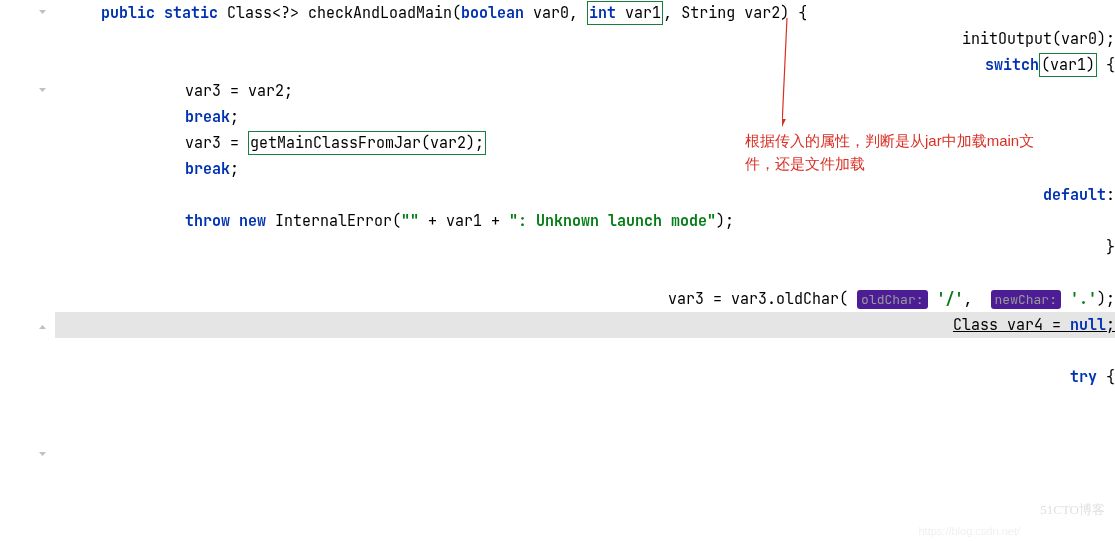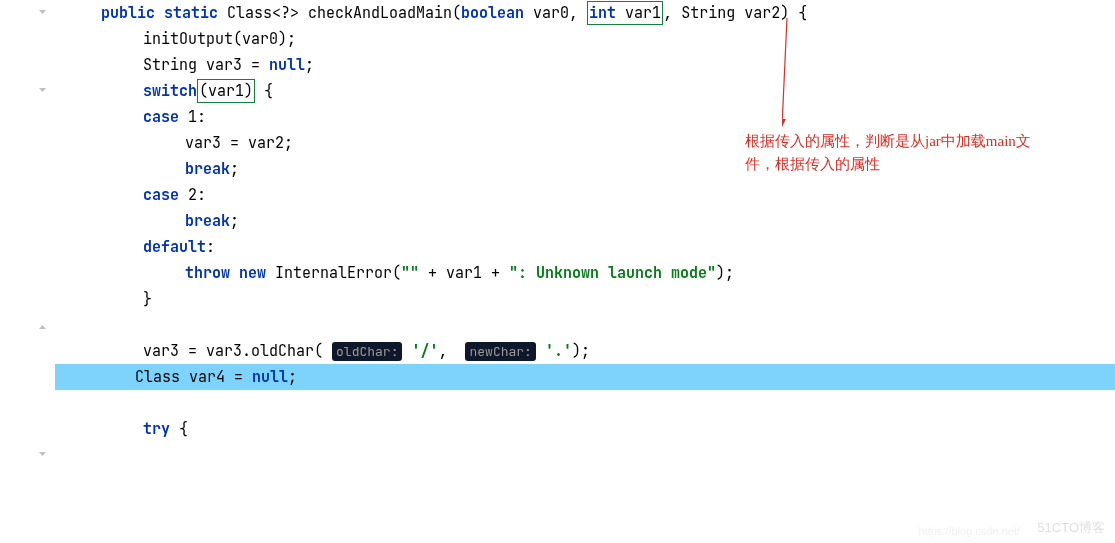--- a/index.html
+++ b/index.html
@@ -49,68 +49,69 @@
       height: 26px;
       line-height: 26px;
       white-space: pre;
       font-family: "JetBrains Mono", "Consolas", monospace;
     }
     .kw { color: #0033b3; font-weight: bold; }
     .str { color: #067d17; font-weight: bold; }
     .param-hint {
       color: #999999;
       font-weight: normal;
-      background: #0f172a;
+      background: #4c1d95;
       padding: 1px 4px;
       border-radius: 3px;
       font-size: 13px;
     }
     .highlight-line {
-      background: #7dd3fc;
+      background: #e5e5e5;
       margin-left: -8px;
       padding-left: 8px;
+      text-decoration: underline;
     }
     .red-box {
       border: 1px solid #15803d;
       padding: 1px 1px;
     }
     .annotation {
       position: absolute;
       right: 60px;
       top: 130px;
       color: #d93025;
-      font-family: Liberation Serif, serif;
+      font-family: Liberation Sans, sans-serif;
       font-size: 15px;
       line-height: 1.5;
       width: 310px;
     }
     .arrow {
       position: absolute;
       top: 16px;
       left: 782px;
       pointer-events: none;
     }
     .watermark {
       position: absolute;
       right: 10px;
-      bottom: 6px;
+      bottom: 24px;
       color: #e0e0e0;
       font-size: 13px;
-      font-family: Liberation Sans, sans-serif;
+      font-family: Liberation Serif, serif;
     }
     .watermark2 {
       position: absolute;
       right: 95px;
       bottom: 6px;
       color: #f0f0f0;
       font-size: 11px;
       font-family: Arial, sans-serif;
     }
     .indent1 { padding-left: 38px; }
-    .indent2 { padding-left: 80px; }
+    .indent2 { padding-left: 80px; text-align: right; }
     .indent3 { padding-left: 122px; }
   </style>
 </head>
 <body>
 
 <div class="editor">
   <div class="gutter">
     <div class="gutter-line">
         <span class="fold-icon">
           <svg width="9" height="9" viewBox="0 0 9 9">
@@ -152,26 +153,24 @@
             <path d="M1 1 L8 1 L4.5 5 Z" fill="#c0c0c0"></path>
           </svg>
         </span>
       </div>
     <div class="gutter-line"></div>
   </div>
 
   <div class="code-area">
     <div class="code-line indent1"><span class="kw">public</span> <span class="kw">static</span><span> Class&lt;?&gt; checkAndLoadMain(</span><span class="kw">boolean</span><span> var0, </span><span class="red-box"><span class="kw">int</span><span> var1</span></span><span>, String var2) {</span></div>
     <div class="code-line indent2"><span>initOutput(var0);</span></div>
-    <div class="code-line indent2"><span>String var3 = </span><span class="kw">null</span><span>;</span></div>
     <div class="code-line indent2"><span class="kw">switch</span><span class="red-box">(var1)</span><span> {</span></div>
-    <div class="code-line indent2"><span class="kw">case</span><span> 1:</span></div>
     <div class="code-line indent3"><span>var3 = var2;</span></div>
     <div class="code-line indent3"><span class="kw">break</span><span>;</span></div>
-    <div class="code-line indent2"><span class="kw">case</span><span> 2:</span></div>
+    <div class="code-line indent3"><span>var3 = </span><span class="red-box">getMainClassFromJar(var2);</span></div>
     <div class="code-line indent3"><span class="kw">break</span><span>;</span></div>
     <div class="code-line indent2"><span class="kw">default</span><span>:</span></div>
     <div class="code-line indent3"><span class="kw">throw</span> <span class="kw">new</span><span> InternalError(</span><span class="str">""</span><span> + var1 + </span><span class="str">": Unknown launch mode"</span><span>);</span></div>
     <div class="code-line indent2"><span>}</span></div>
     <div class="code-line"></div>
     <div class="code-line indent2"><span>var3 = var3.oldChar(</span> <span class="param-hint">oldChar:</span><span class="str"> '/'</span><span>, </span> <span class="param-hint">newChar:</span><span class="str"> '.'</span><span>);</span></div>
     <div class="code-line indent2 highlight-line"><span>Class var4 = </span><span class="kw">null</span><span>;</span></div>
     <div class="code-line"></div>
     <div class="code-line indent2"><span class="kw">try</span><span> {</span></div>
   </div>
@@ -181,17 +180,17 @@
   <defs>
     <marker id="arrowhead" markerWidth="8" markerHeight="8" refX="6" refY="3" orient="auto">
       <path d="M0,0 L7,3 L0,6 Z" fill="#d93025"></path>
     </marker>
   </defs>
   <line x1="5" y1="2" x2="0" y2="110" stroke="#d93025" stroke-width="1.2" marker-end="url(#arrowhead)"></line>
 </svg>
 
 <div class="annotation">
   <div>根据传入的属性，判断是从jar中加载main文</div>
-  <div>件，根据传入的属性</div>
+  <div>件，还是文件加载</div>
 </div>
 
 <div class="watermark2">https://blog.csdn.net/</div>
 <div class="watermark">51CTO博客</div>
 
 </body></html>

